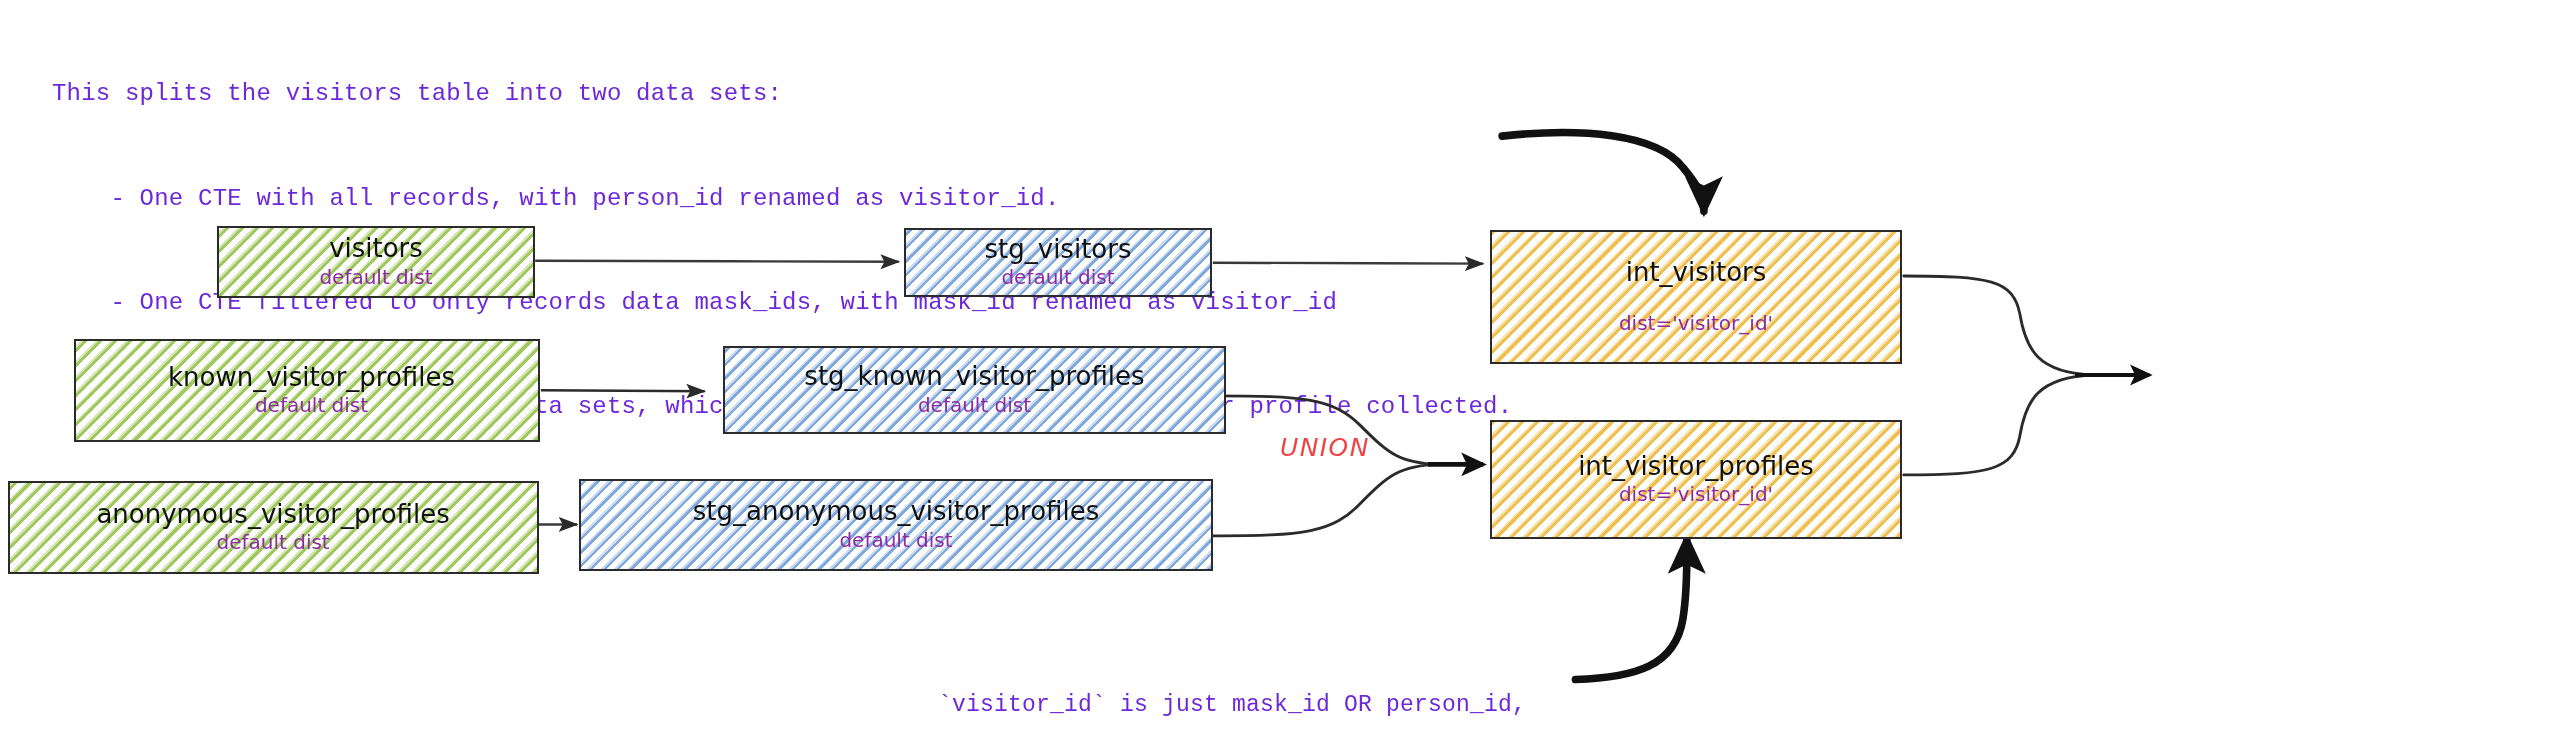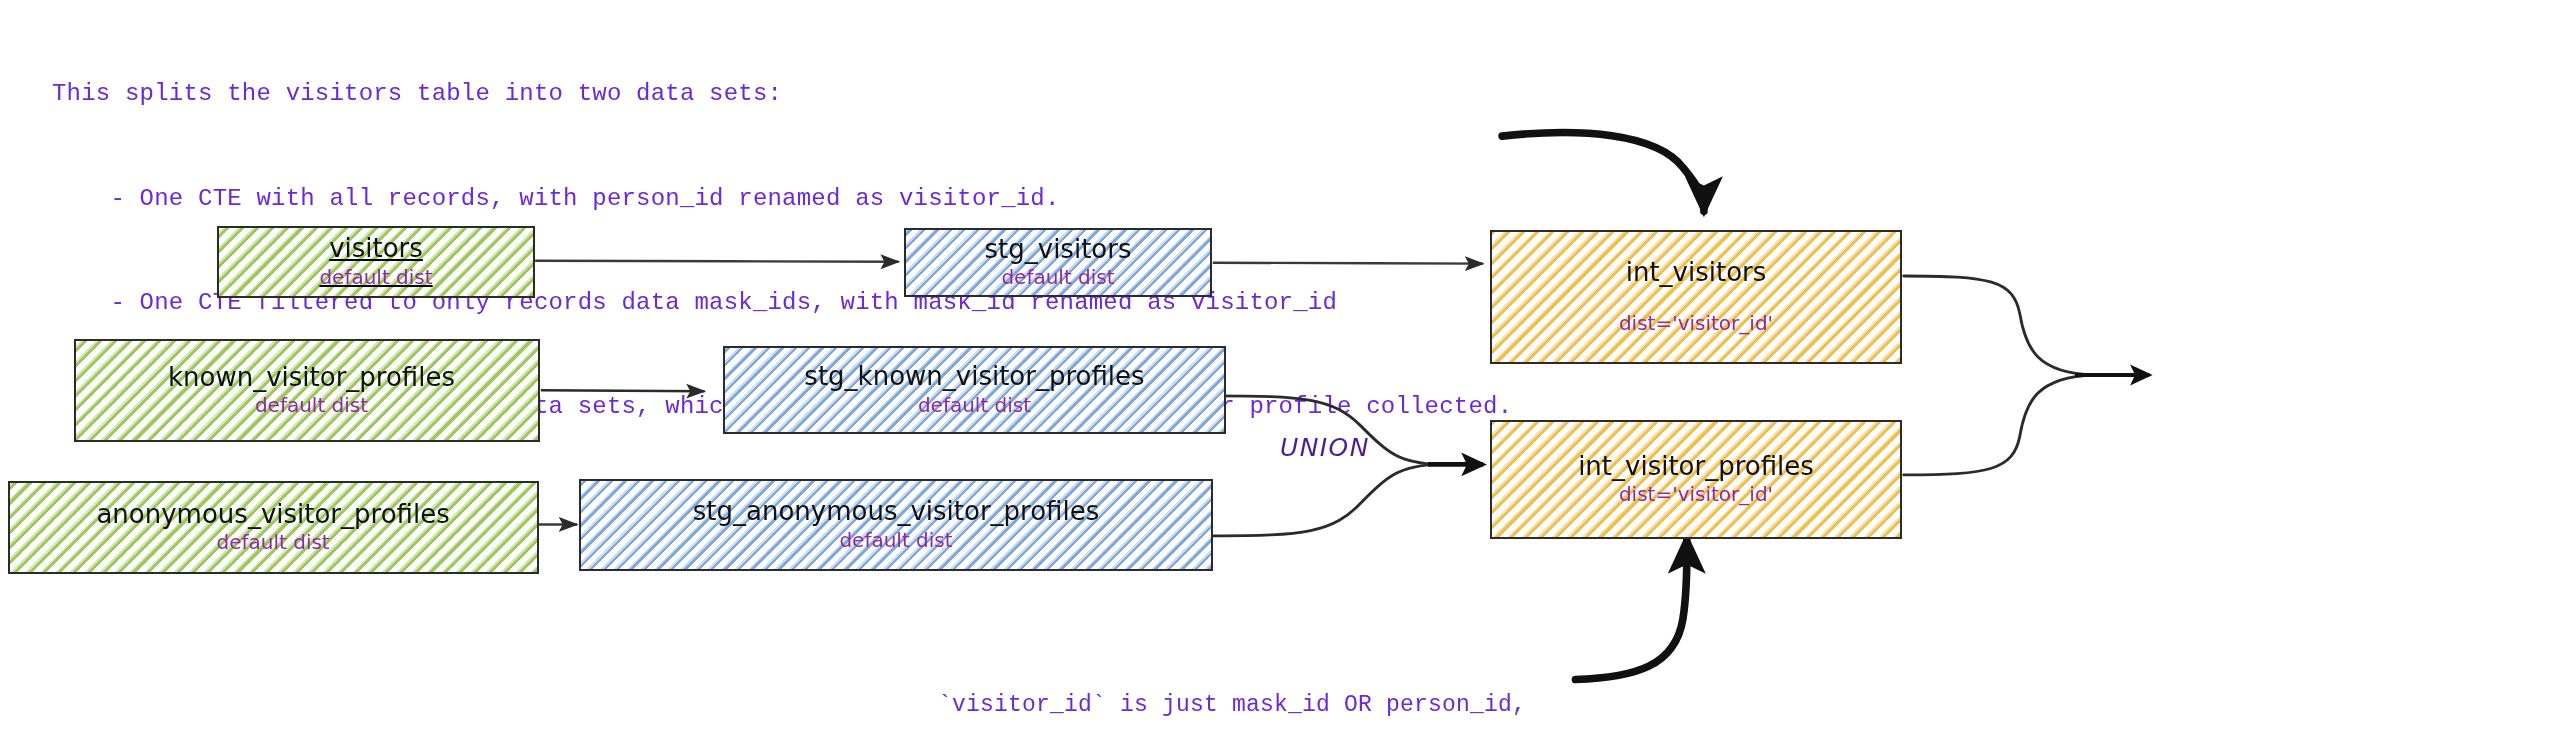--- a/index.html
+++ b/index.html
@@ -105,21 +105,21 @@
     left: 0; top: 0;
     width: 2576px; height: 749px;
     pointer-events: none;
   }
   .union-label {
     position: absolute;
     left: 1280px;
     top: 433px;
     font-size: 25px;
     font-style: italic;
-    color: #4c1d95;
+    color: #ef4444;
     letter-spacing: 1.4px;
   }
 </style>
 </head>
 <body>
 
 <div id="canvas">
 
   <div class="note note-top">
     <span class="note-line">This splits the visitors table into two data sets:</span>
@@ -160,21 +160,21 @@
     <path d="M2000,499 C2090,499 2115,494 2122,458 C2128,422 2140,396 2200,394" fill="none" stroke="#2b2b2b" stroke-width="3" stroke-linecap="round"></path>
     <path d="M2180,394 C2210,394 2235,394 2258,394" fill="none" stroke="#111111" stroke-width="4.4" marker-end="url(#arrow-fat)"></path>
 
     <path d="M1578,143 C1660,134 1740,140 1768,176 C1788,200 1790,210 1790,222" fill="none" stroke="#111111" stroke-width="8" stroke-linecap="round" marker-end="url(#arrow-fat)"></path>
 
     <path d="M1655,714 C1718,712 1760,700 1768,650 C1773,618 1772,592 1772,566" fill="none" stroke="#111111" stroke-width="8" stroke-linecap="round" marker-end="url(#arrow-fat)"></path>
   </svg>
 
   <div class="union-label">UNION</div>
 
-  <div class="node hatch-green" style="left:217px; top:226px; width:318px; height:72px;text-decoration:underline;">
+  <div class="node hatch-green" style="left:217px; top:226px; width:318px; height:72px;">
     <div class="title">visitors</div>
     <div class="sub">default dist</div>
   </div>
 
   <div class="node hatch-green" style="left:74px; top:339px; width:466px; height:103px;padding-left:9px;">
     <div class="title">known_visitor_profiles</div>
     <div class="sub">default dist</div>
   </div>
 
   <div class="node hatch-green" style="left:7.6px; top:481px; width:531px; height:93px;">

